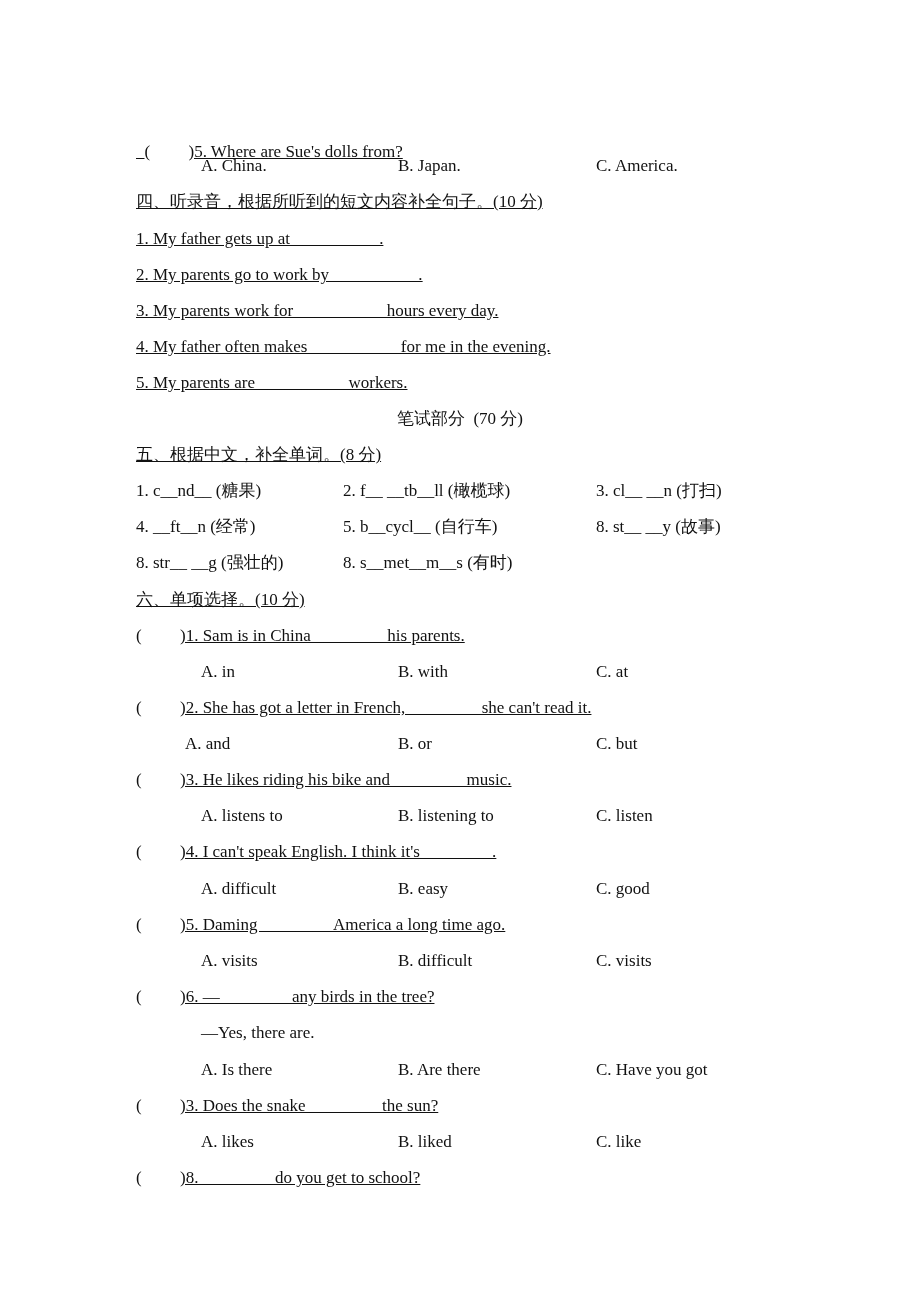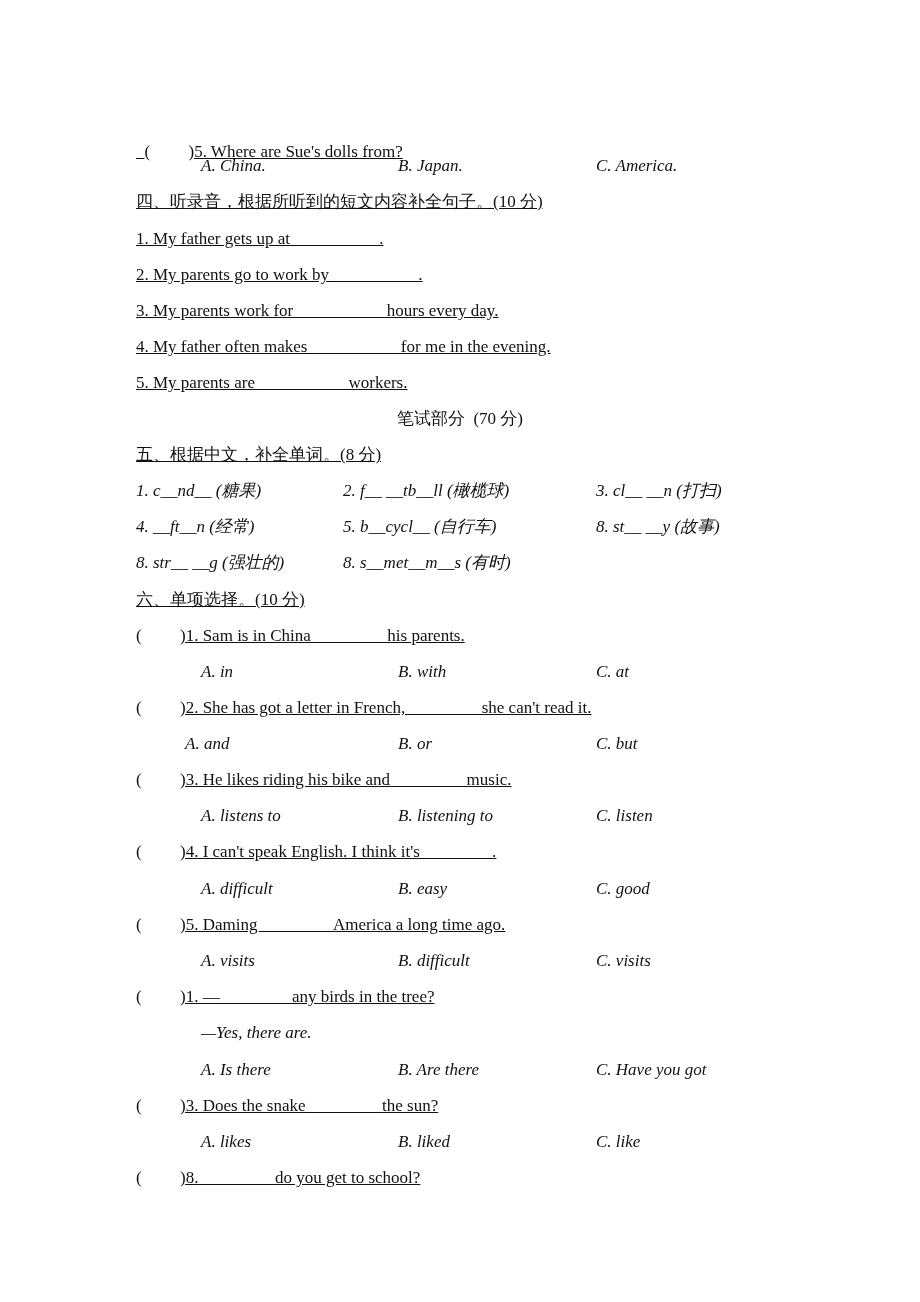--- a/index.html
+++ b/index.html
@@ -1,20 +1,20 @@
 <!DOCTYPE html>
 <html><head>
 <meta charset="utf-8">
 <style>
   html, body { margin:0; padding:0; background:#ffffff; }
   body { width:920px; height:1302px; position:relative; overflow:hidden;
          font-family:"Liberation Serif","DejaVu Serif",serif; color:#111; font-size:17px; }
   .line { position:absolute; left:136px; height:22px; line-height:22px; white-space:pre;text-decoration:underline; }
   .paren { display:inline-block; width:44px; }
-  .opt { position:absolute; height:22px; line-height:22px; white-space:pre;font-style:italic; }
+  .opt { position:absolute; height:22px; line-height:22px; white-space:pre; }
   .center { position:absolute; left:0; width:920px; text-align:center; height:22px; line-height:22px; white-space:pre; }
 </style>
 </head>
 <body>
 
 <div class="line" style="top:119px">
   <span class="paren">(</span><span>)5. Where are Sue's dolls from?</span>
 </div>
 <div class="opt" style="top:155px;left:201px">A. China.</div>
 <div class="opt" style="top:155px;left:398px">B. Japan.</div>
@@ -59,21 +59,21 @@
 <div class="line" style="top:841px"><span class="paren">(</span><span>)4. I can't speak English. I think it's ________.</span></div>
 <div class="opt" style="top:878px;left:201px">A. difficult</div>
 <div class="opt" style="top:878px;left:398px">B. easy</div>
 <div class="opt" style="top:878px;left:596px">C. good</div>
 
 <div class="line" style="top:914px"><span class="paren">(</span><span>)5. Daming ________ America a long time ago.</span></div>
 <div class="opt" style="top:950px;left:201px">A. visits</div>
 <div class="opt" style="top:950px;left:398px">B. difficult</div>
 <div class="opt" style="top:950px;left:596px">C. visits</div>
 
-<div class="line" style="top:986px"><span class="paren">(</span><span>)1. —________ any birds in the tree?</span></div>
+<div class="line" style="top:986px"><span class="paren">(</span><span>)6. —________ any birds in the tree?</span></div>
 <div class="opt" style="top:1022px;left:201px">—Yes, there are.</div>
 <div class="opt" style="top:1059px;left:201px">A. Is there</div>
 <div class="opt" style="top:1059px;left:398px">B. Are there</div>
 <div class="opt" style="top:1059px;left:596px">C. Have you got</div>
 
 <div class="line" style="top:1095px"><span class="paren">(</span><span>)3. Does the snake ________ the sun?</span></div>
 <div class="opt" style="top:1131px;left:201px">A. likes</div>
 <div class="opt" style="top:1131px;left:398px">B. liked</div>
 <div class="opt" style="top:1131px;left:596px">C. like</div>
 

